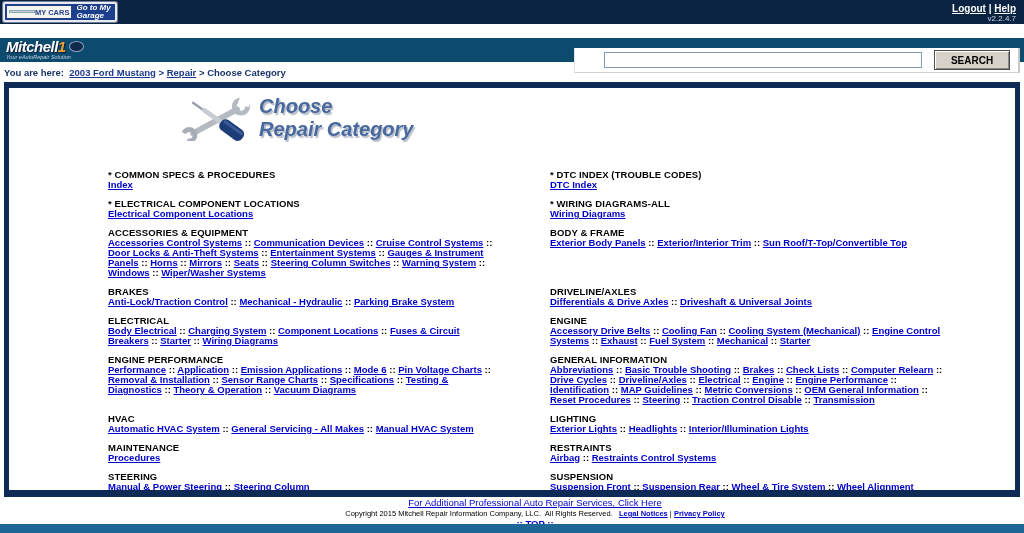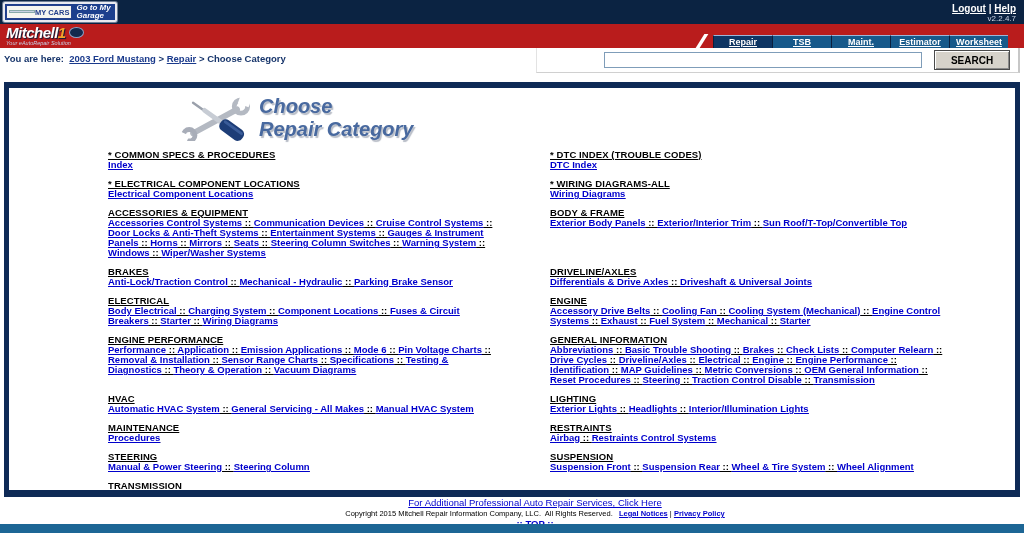--- a/index.html
+++ b/index.html
@@ -27,21 +27,21 @@
   .plate-band { width:26px; height:3px; background:#c9d2e4; border:0.5px solid #8aa; margin-bottom:1px; }
   .plate-text { color:#25418c; font-weight:bold; font-size:7.5px; line-height:7px; white-space:nowrap; }
   .garage { color:#fff; font-style:italic; font-weight:bold; font-size:8px; line-height:8px;
     padding:1px 4px 1px 3px; display:flex; flex-direction:column; justify-content:center; white-space:nowrap; }
   .top-right { position:absolute; right:8px; top:3px; text-align:right; }
   .top-links { font-size:10px; font-weight:bold; color:#fff; }
   .top-links a { color:#ffffff; }
   .version { font-size:8px; color:#cdd6e6; margin-top:0px; }
 
   
-  .brandbar { height:24px; background:#b91c1c; position:relative; }
+  .brandbar { height:24px; background:#0c4a6e; position:relative;margin-top:14px; }
   .logo { position:absolute; left:6px; top:1px; cursor:default; }
   .logo-line { display:flex; align-items:center; }
   .logo-text { color:#ffffff; font-weight:bold; font-style:italic; font-size:15px; line-height:15px; letter-spacing:-0.5px;
     text-shadow:1px 1px 1px #0a1c38; white-space:nowrap; }
   .logo-text .one { color:#f2a22b; }
   .logo-badge { width:15px; height:11px; background:#12294d; border:1px solid #8ba3c6; border-radius:50%; margin-left:3px; }
   .tagline { font-size:5.5px; color:#c6d2e6; font-style:italic; margin-top:0px; white-space:nowrap; }
 
   .tabstrip { position:absolute; right:16px; bottom:0; display:flex; align-items:flex-end; height:15px; }
   .slash { width:4px; height:14px; background:#ffffff; transform:skewX(-32deg); margin-right:9px; }
@@ -53,42 +53,42 @@
   .tab a { color:#ffffff; }
   .tab.active { background:#0e3563; }
 
   
   .crumbbar { height:20px; background:#ffffff; display:flex; align-items:center; padding-left:4px;
     font-size:9.5px; font-weight:bold; color:#17356b; white-space:pre; }
   .crumbbar a { color:#1a3a8c; }
 
   
   .search-panel {
-    position:absolute; right:4px; top:48px; width:484px; height:25px;
+    position:absolute; right:4px; top:48px; width:446px; height:25px;
     background:#ffffff; border-right:2px solid #c7c7c7; border-bottom:1px solid #d0d0d0; border-left:1px solid #e3e3e3;
     display:flex; align-items:center; justify-content:flex-end; gap:12px; padding-right:8px; z-index:5;margin-left:48px;
   }
   .search-input { width:318px; height:16px; border:1px solid #7f9db9; font-size:10px; padding:0 3px;
     font-family:"Liberation Sans", sans-serif; }
   .search-btn { width:76px; height:20px; background:#d6d2ca; border:1px solid #4a4a4a;
     box-shadow:inset 1px 1px 0 #ffffff, inset -1px -1px 0 #8a8a8a;
     font-size:10px; font-weight:bold; color:#000; font-family:"Liberation Sans", sans-serif; cursor:pointer; }
 
   
   .panel {
     position:absolute; left:4px; right:4px; top:82px; bottom:35px;
     background:#ffffff; border:5px solid #0e2a56; border-top-width:6px; border-bottom-width:8px;
     overflow:hidden;
   }
   .title-row { display:flex; align-items:flex-start; margin:7px 0 0 172px; gap:6px; height:50px; }
   .title-icon { width:72px; height:46px; flex:0 0 auto; }
   .title-text { font-size:20px; font-weight:bold; font-style:italic; color:#48699f; line-height:23px;
     text-shadow:1.5px 1.5px 1px #b7bcc6; white-space:nowrap; }
 
-  .cats { margin:4px 0 0 99px;text-decoration:underline; }
+  .cats { margin:24px 0 0 99px; }
   .cat-row { display:flex; align-items:flex-start; margin-bottom:8px; }
   .cell-left { width:442px; padding-right:50px; }
   .cell-right { width:395px; }
   .cat-h { font-size:9.5px; font-weight:bold; color:#000000; line-height:11px; letter-spacing:0.1px; }
   .cat-links { font-size:9.5px; font-weight:bold; line-height:10px; color:#000000; }
   .cat-links a { color:#0000cc; }
 
   
   .footer { position:absolute; left:0; right:0; bottom:9px; height:27px; text-align:center; background:#fff;padding-left:46px; }
   .f-promo { font-size:9.5px; }
@@ -198,21 +198,21 @@
           <div class="cat-links"><a>Accessories Control Systems</a> :: <a>Communication Devices</a> :: <a>Cruise Control Systems</a> :: <a>Door Locks &amp; Anti-Theft Systems</a> :: <a>Entertainment Systems</a> :: <a>Gauges &amp; Instrument Panels</a> :: <a>Horns</a> :: <a>Mirrors</a> :: <a>Seats</a> :: <a>Steering Column Switches</a> :: <a>Warning System</a> :: <a>Windows</a> :: <a>Wiper/Washer Systems</a></div>
         </div>
         <div class="cell-right">
           <div class="cat-h">BODY &amp; FRAME</div>
           <div class="cat-links"><a>Exterior Body Panels</a> :: <a>Exterior/Interior Trim</a> :: <a>Sun Roof/T-Top/Convertible Top</a></div>
         </div>
       </div>
       <div class="cat-row">
         <div class="cell-left">
           <div class="cat-h">BRAKES</div>
-          <div class="cat-links"><a>Anti-Lock/Traction Control</a> :: <a>Mechanical - Hydraulic</a> :: <a>Parking Brake Sensor</a></div>
+          <div class="cat-links"><a>Anti-Lock/Traction Control</a> :: <a>Mechanical - Hydraulic</a> :: <a>Parking Brake System</a></div>
         </div>
         <div class="cell-right">
           <div class="cat-h">DRIVELINE/AXLES</div>
           <div class="cat-links"><a>Differentials &amp; Drive Axles</a> :: <a>Driveshaft &amp; Universal Joints</a></div>
         </div>
       </div>
       <div class="cat-row">
         <div class="cell-left">
           <div class="cat-h">ELECTRICAL</div>
           <div class="cat-links"><a>Body Electrical</a> :: <a>Charging System</a> :: <a>Component Locations</a> :: <a>Fuses &amp; Circuit Breakers</a> :: <a>Starter</a> :: <a>Wiring Diagrams</a></div>

